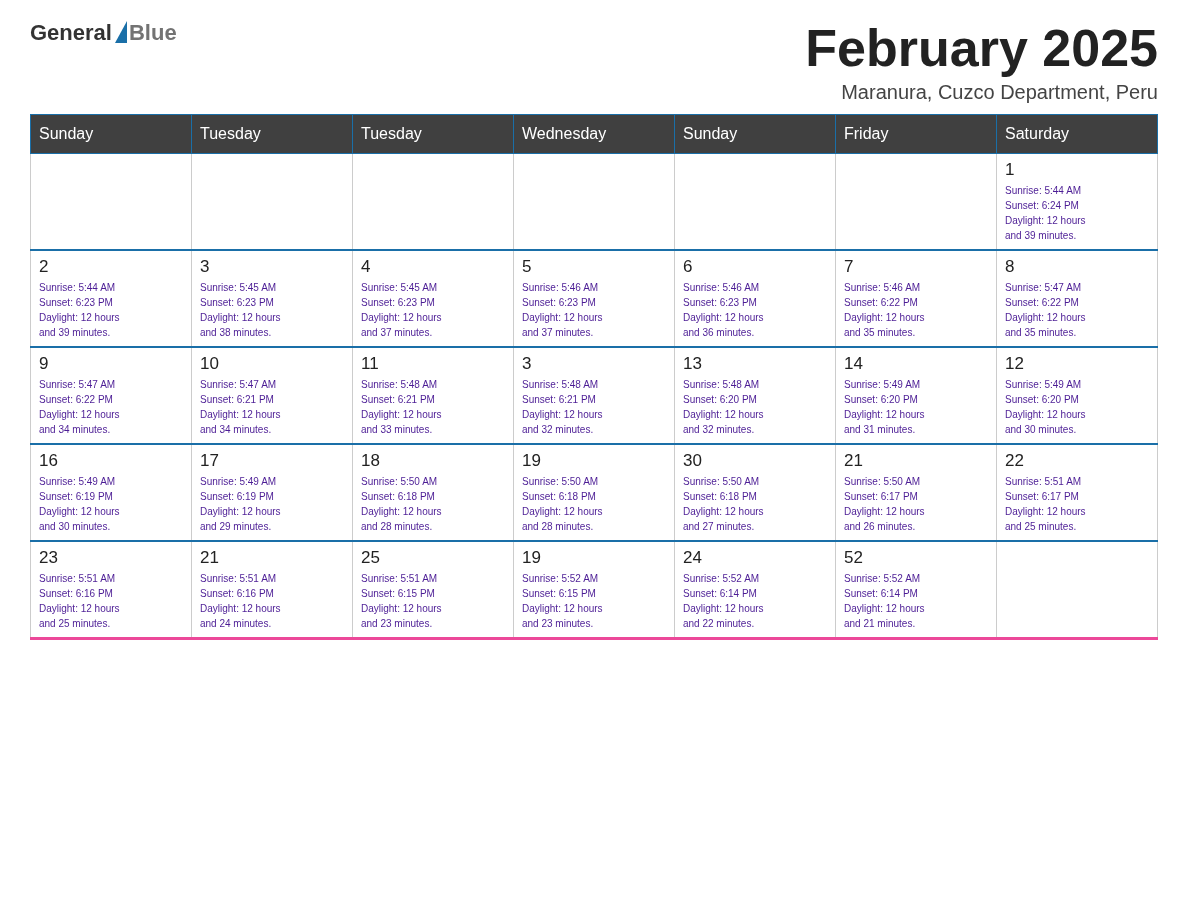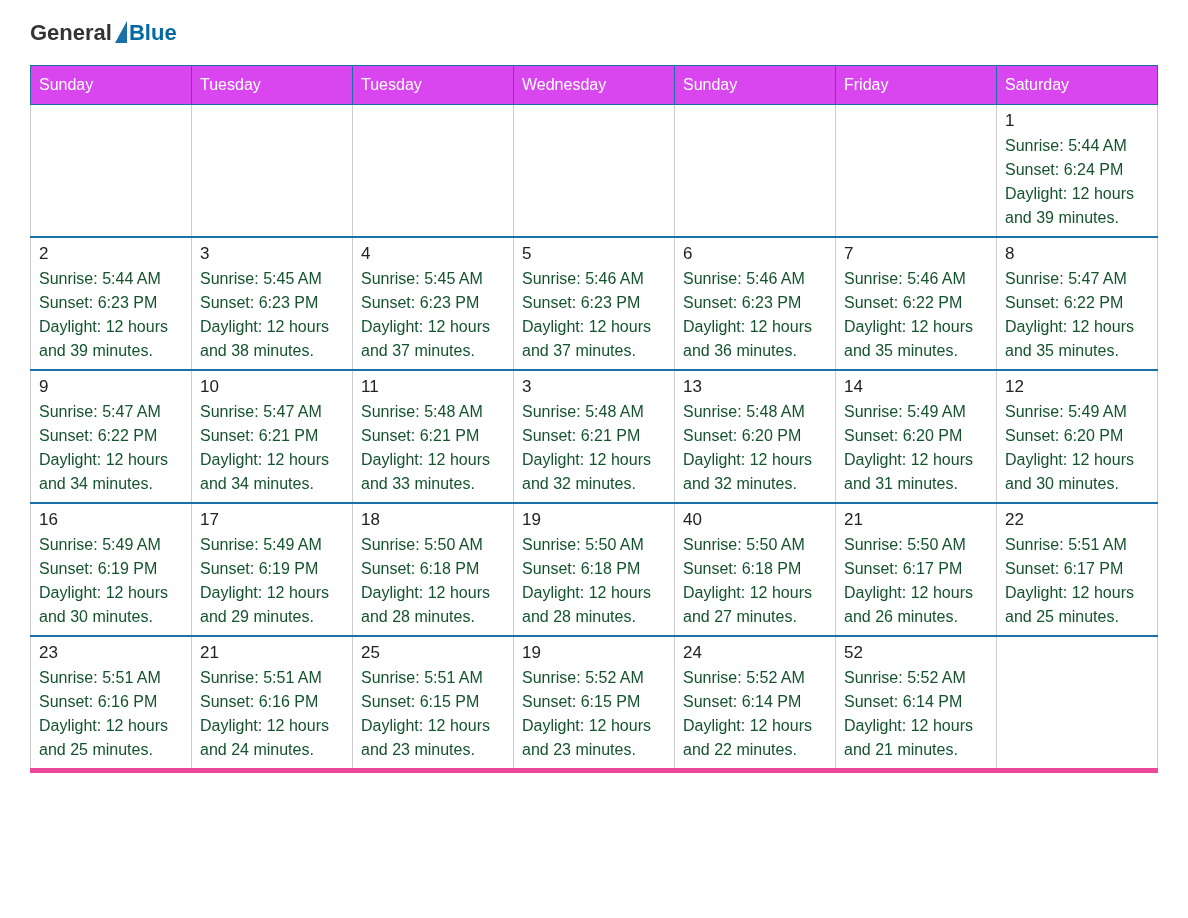--- a/index.html
+++ b/index.html
@@ -7,21 +7,21 @@
       font-family: Arial, sans-serif;
       background: #fff;
       width: 1188px;
       min-height: 918px;
       padding: 20px 30px;
     }
     .header {
       display: flex;
       justify-content: space-between;
       align-items: flex-start;
-      margin-bottom: 19px;
+      margin-bottom: 10px;
       gap: 35px;
     }
     .logo {
       display: flex;
       flex-direction: column;
       align-items: flex-start;
     }
     .logo-general {
       font-size: 22px;
       font-weight: bold;
@@ -32,21 +32,21 @@
       height: 0;
       border-left: 12px solid transparent;
       border-right: 0px solid transparent;
       border-bottom: 22px solid #1a6fa8;
       margin-left: 3px;
       margin-bottom: 2px;
     }
     .logo-blue {
       font-size: 22px;
       font-weight: bold;
-      color: #0369a1;
+      color: #737373;
       margin-left: 2px;
     }
     .title-section {
       text-align: right;
     }
     .month-title {
       font-size: 52px;
       font-weight: bold;
       color: #222;
       line-height: 1.1;
@@ -55,21 +55,21 @@
       font-size: 20px;
       color: #444;
       margin-top: 4px;
     }
     .calendar {
       width: 100%;
       border-collapse: collapse;
       margin-top: 10px;
     }
     .calendar thead tr {
-      background-color: #d946ef;
+      background-color: #404040;
     }
     .calendar thead th {
       color: #fff;
       font-size: 16px;
       font-weight: normal;
       padding: 10px 8px;
       text-align: left;
       border: 1px solid #1a6fa8;
       width: calc(100% / 7);
     }
@@ -91,45 +91,49 @@
       border-right: 1px solid #ccc;
     }
     .day-number {
       font-size: 17px;
       font-weight: normal;
       color: #222;
       display: block;
       margin-bottom: 3px;
     }
     .day-info {
-      font-size: 16px;
-      color: #14532d;
+      font-size: 10px;
+      color: #4c1d95;
       line-height: 1.5;
     }
     .empty-cell {
       background: #f9f9f9;
     }
     .last-row td {
-      border-bottom: 5px solid #ec4899;
+      border-bottom: 3px solid #ec4899;
     }
     .logo-row {
       display: flex;
       align-items: center;
     }
   </style>
 </head>
 <body>
 
 <div class="header">
   <div class="logo">
     <div class="logo-row">
       <span class="logo-general">General</span>
       <div class="logo-triangle"></div>
       <span class="logo-blue">Blue</span>
     </div>
+  </div>
+  <div class="title-section">
+    <div class="month-title">February 2025</div>
+    <div class="location-title">Maranura, Cuzco Department, Peru</div>
   </div>
 </div>
 
 <table class="calendar">
   <thead>
     <tr>
     <th>Sunday</th>
         <th>Tuesday</th>
         <th>Tuesday</th>
         <th>Wednesday</th>
@@ -222,21 +226,21 @@
         </td>
         <td>
           <span class="day-number">18</span>
           <div class="day-info">Sunrise: 5:50 AM<br>Sunset: 6:18 PM<br>Daylight: 12 hours<br>and 28 minutes.</div>
         </td>
         <td>
           <span class="day-number">19</span>
           <div class="day-info">Sunrise: 5:50 AM<br>Sunset: 6:18 PM<br>Daylight: 12 hours<br>and 28 minutes.</div>
         </td>
         <td>
-          <span class="day-number">40</span>
+          <span class="day-number">30</span>
           <div class="day-info">Sunrise: 5:50 AM<br>Sunset: 6:18 PM<br>Daylight: 12 hours<br>and 27 minutes.</div>
         </td>
         <td>
           <span class="day-number">21</span>
           <div class="day-info">Sunrise: 5:50 AM<br>Sunset: 6:17 PM<br>Daylight: 12 hours<br>and 26 minutes.</div>
         </td>
         <td>
           <span class="day-number">22</span>
           <div class="day-info">Sunrise: 5:51 AM<br>Sunset: 6:17 PM<br>Daylight: 12 hours<br>and 25 minutes.</div>
         </td>

